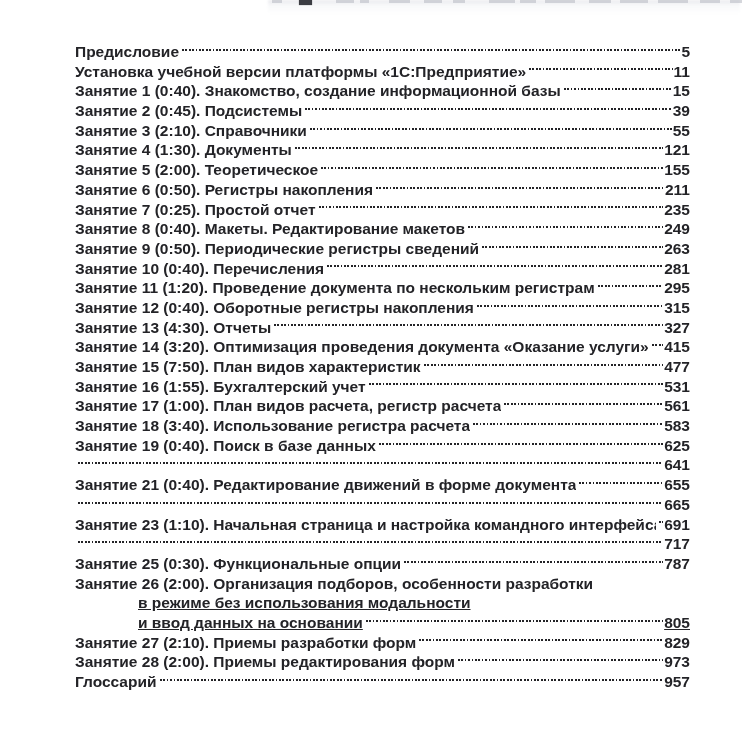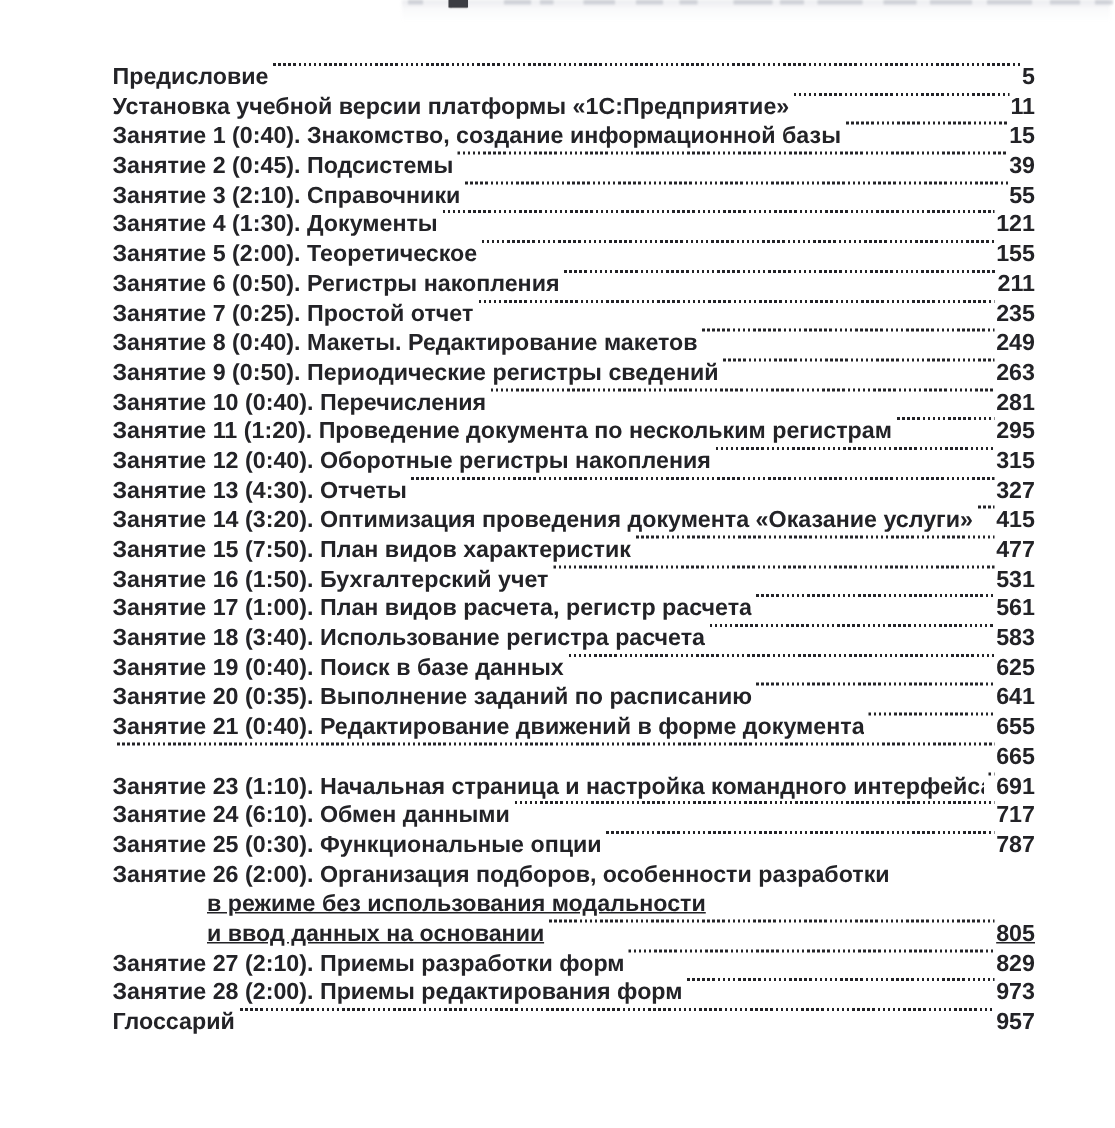--- a/index.html
+++ b/index.html
@@ -51,21 +51,21 @@
 
   
   .toc {
     position: absolute;
     left: 75px;
     top: 42px;
     width: 615px; 
   }
   .toc-row {
     display: flex;
-    align-items: flex-start;
+    align-items: center;
     height: 19.7px;
     font-size: 15.5px;
     line-height: 19.7px;
     white-space: nowrap;
   }
   .toc-title {
     flex: 0 1 auto;
     min-width: 0;
     overflow: hidden;
   }
@@ -191,60 +191,58 @@
         <span class="toc-title">Занятие 14 (3:20). Оптимизация проведения документа «Оказание услуги»</span>
         <span class="dot-leader"></span>
         <span class="toc-page">415</span>
       </div>
       <div class="toc-row">
         <span class="toc-title">Занятие 15 (7:50). План видов характеристик</span>
         <span class="dot-leader"></span>
         <span class="toc-page">477</span>
       </div>
       <div class="toc-row">
-        <span class="toc-title">Занятие 16 (1:50). Бухгалтерский учет</span>
+        <span class="toc-title">Занятие 16 (1:55). Бухгалтерский учет</span>
         <span class="dot-leader"></span>
         <span class="toc-page">531</span>
       </div>
       <div class="toc-row">
         <span class="toc-title">Занятие 17 (1:00). План видов расчета, регистр расчета</span>
         <span class="dot-leader"></span>
         <span class="toc-page">561</span>
       </div>
       <div class="toc-row">
         <span class="toc-title">Занятие 18 (3:40). Использование регистра расчета</span>
         <span class="dot-leader"></span>
         <span class="toc-page">583</span>
       </div>
       <div class="toc-row">
         <span class="toc-title">Занятие 19 (0:40). Поиск в базе данных</span>
         <span class="dot-leader"></span>
         <span class="toc-page">625</span>
       </div>
       <div class="toc-row">
-        <span class="toc-title">Занятие 20 (0:35). Выполнение заданий по расписанию</span>
         <span class="dot-leader"></span>
         <span class="toc-page">641</span>
       </div>
       <div class="toc-row">
         <span class="toc-title">Занятие 21 (0:40). Редактирование движений в форме документа</span>
         <span class="dot-leader"></span>
         <span class="toc-page">655</span>
       </div>
       <div class="toc-row">
         <span class="dot-leader"></span>
         <span class="toc-page">665</span>
       </div>
       <div class="toc-row">
         <span class="toc-title">Занятие 23 (1:10). Начальная страница и настройка командного интерфейса</span>
         <span class="dot-leader"></span>
         <span class="toc-page">691</span>
       </div>
       <div class="toc-row">
-        <span class="toc-title">Занятие 24 (6:10). Обмен данными</span>
         <span class="dot-leader"></span>
         <span class="toc-page">717</span>
       </div>
       <div class="toc-row">
         <span class="toc-title">Занятие 25 (0:30). Функциональные опции</span>
         <span class="dot-leader"></span>
         <span class="toc-page">787</span>
       </div>
       <div class="toc-row">
         <span class="toc-title">Занятие 26 (2:00). Организация подборов, особенности разработки</span>

